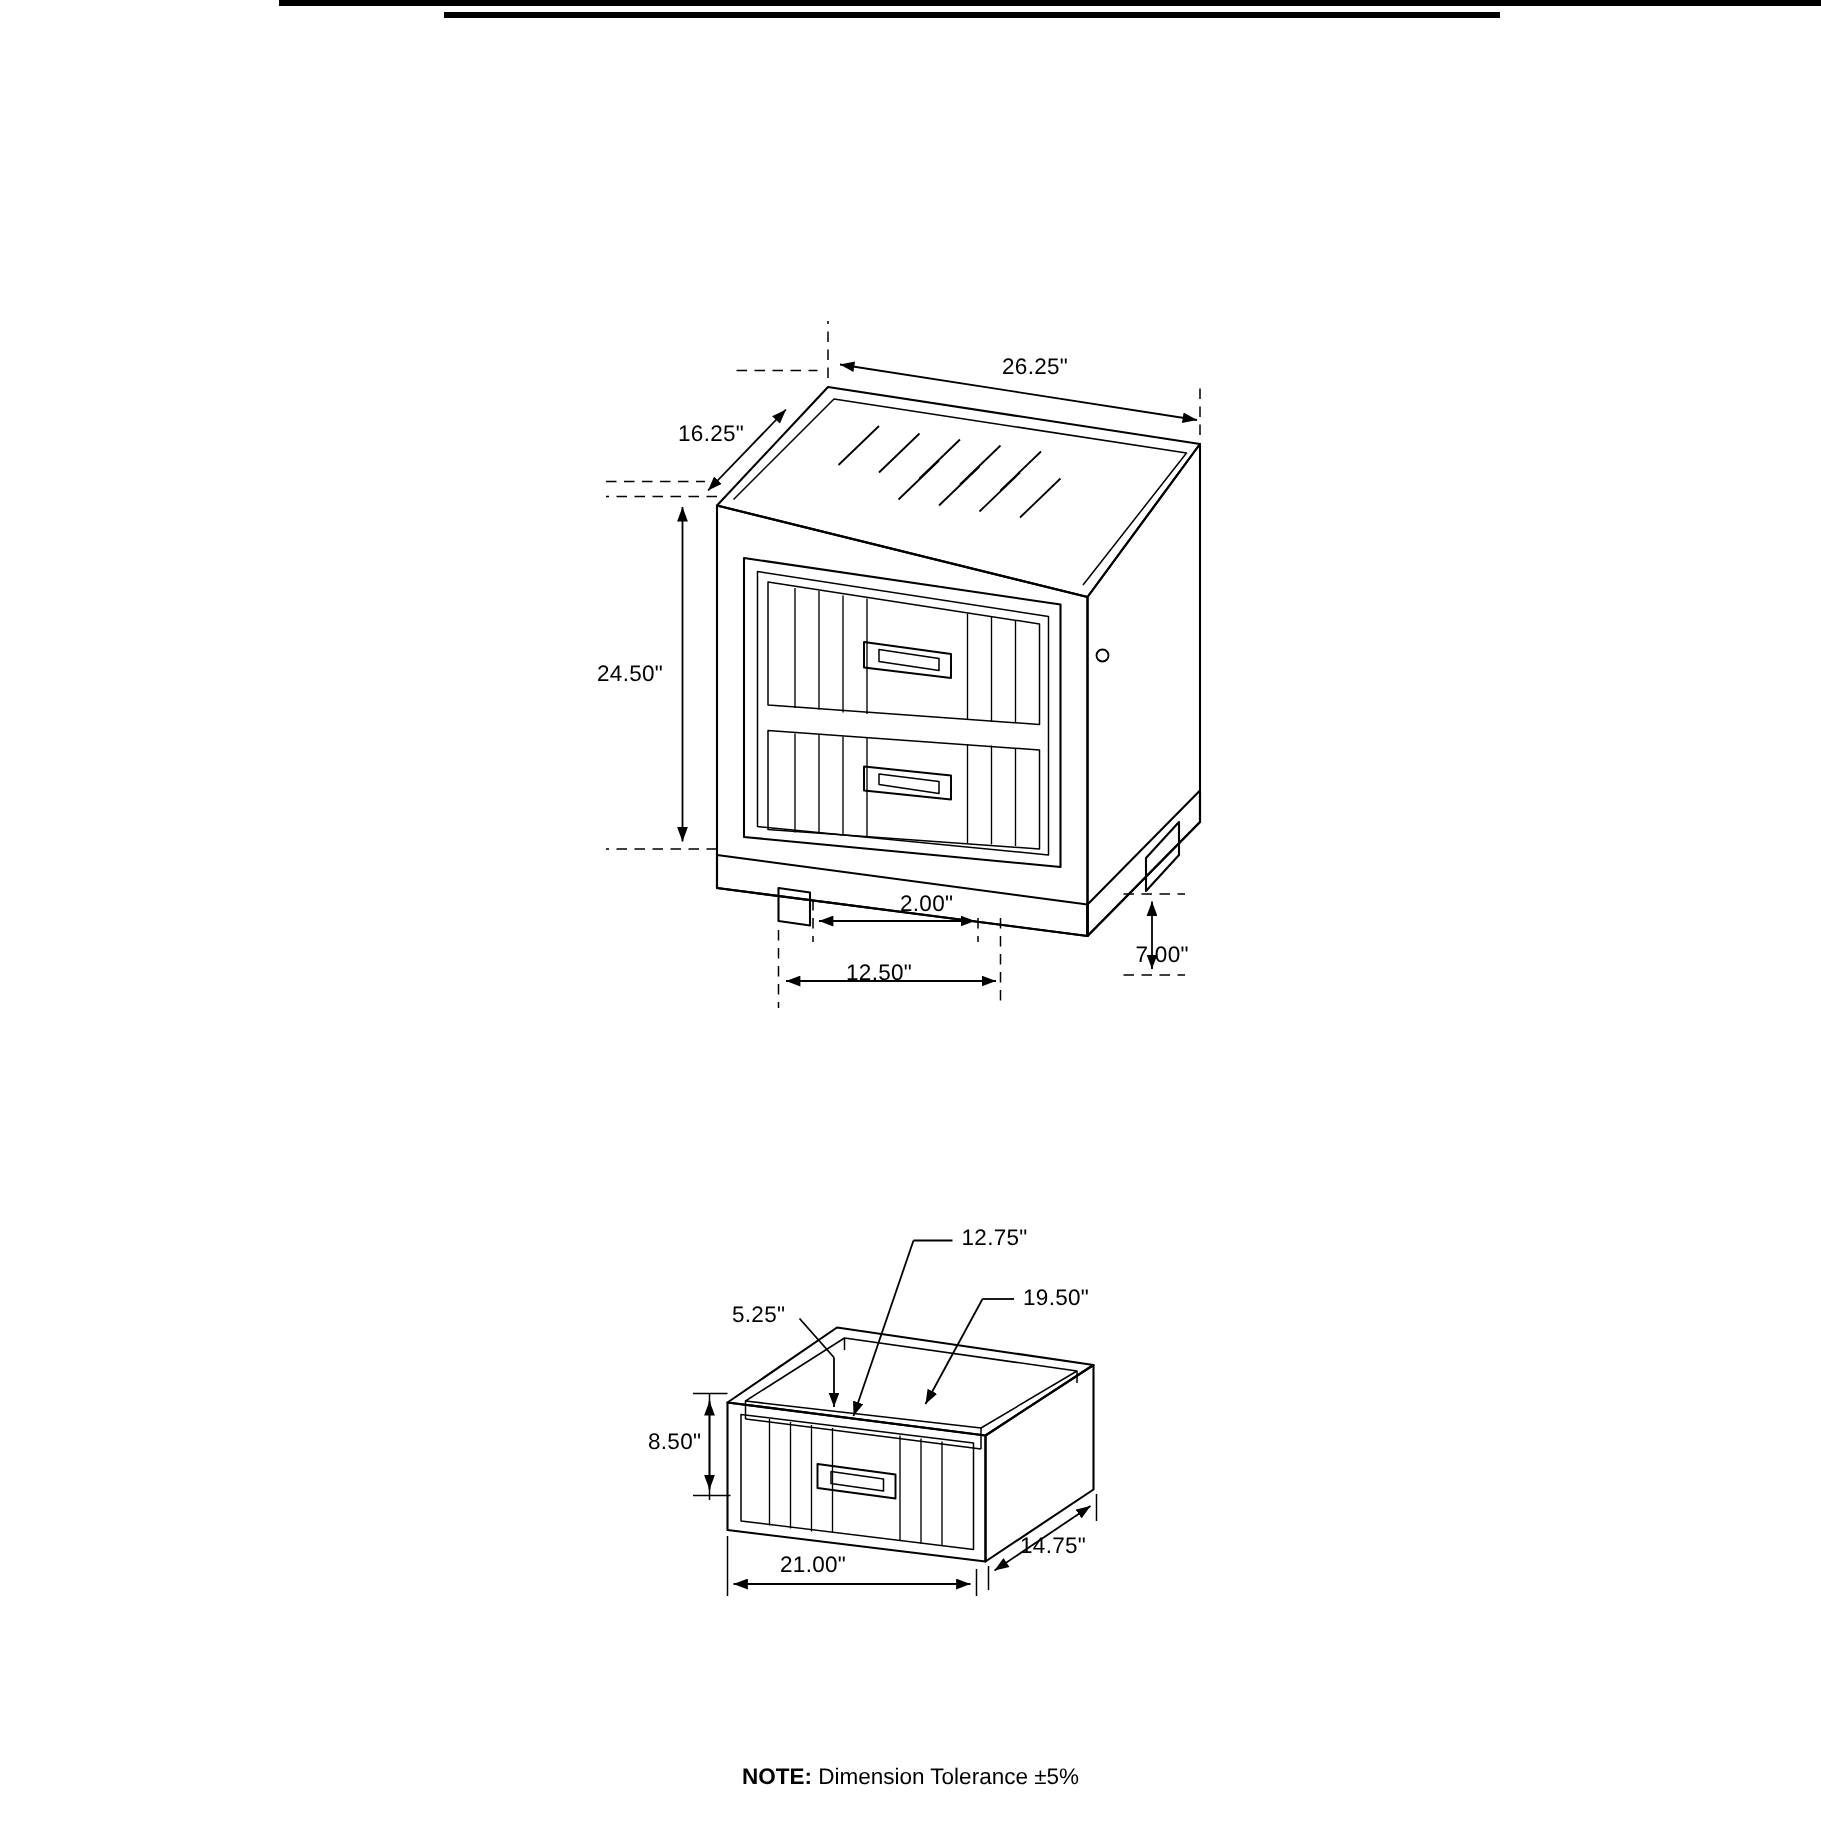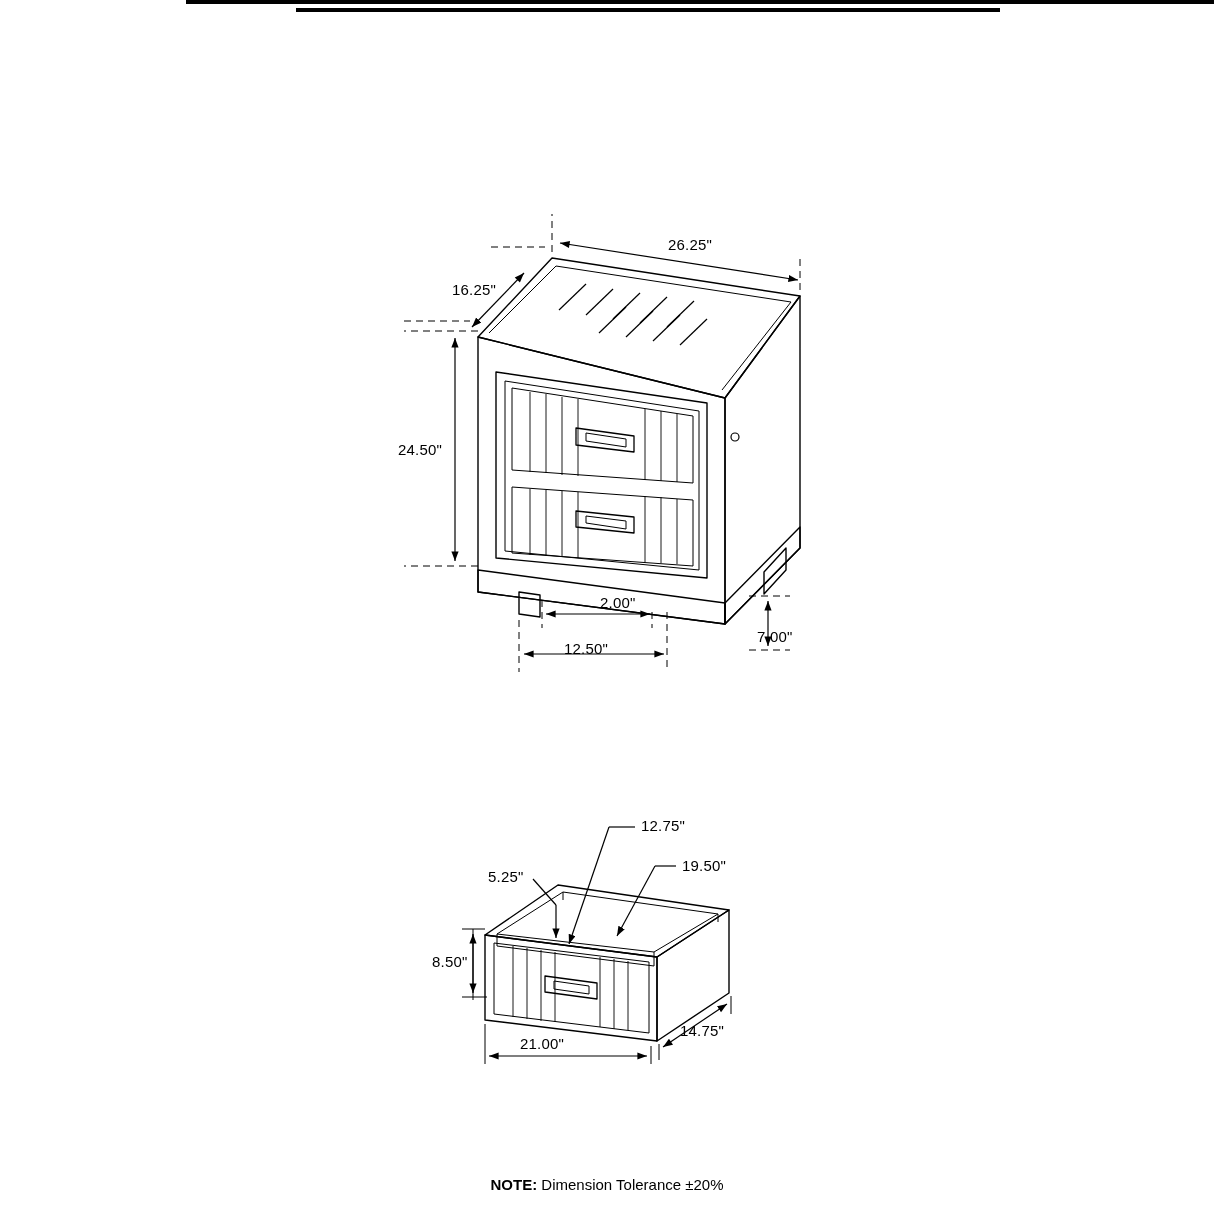--- a/index.html
+++ b/index.html
@@ -232,16 +232,16 @@
 
   <div class="dim-label" style="left:488px; top:868px;">5.25"</div>
 
   <div class="dim-label" style="left:432px; top:953px;">8.50"</div>
 
   <div class="dim-label" style="left:520px; top:1035px;">21.00"</div>
 
   <div class="dim-label" style="left:680px; top:1022px;">14.75"</div>
 
   <div class="note">
-    <b>NOTE:</b><span> Dimension Tolerance ±20%</span>
+    <b>NOTE:</b><span> Dimension Tolerance ±5%</span>
   </div>
 
 </div>
 
 </body></html>

